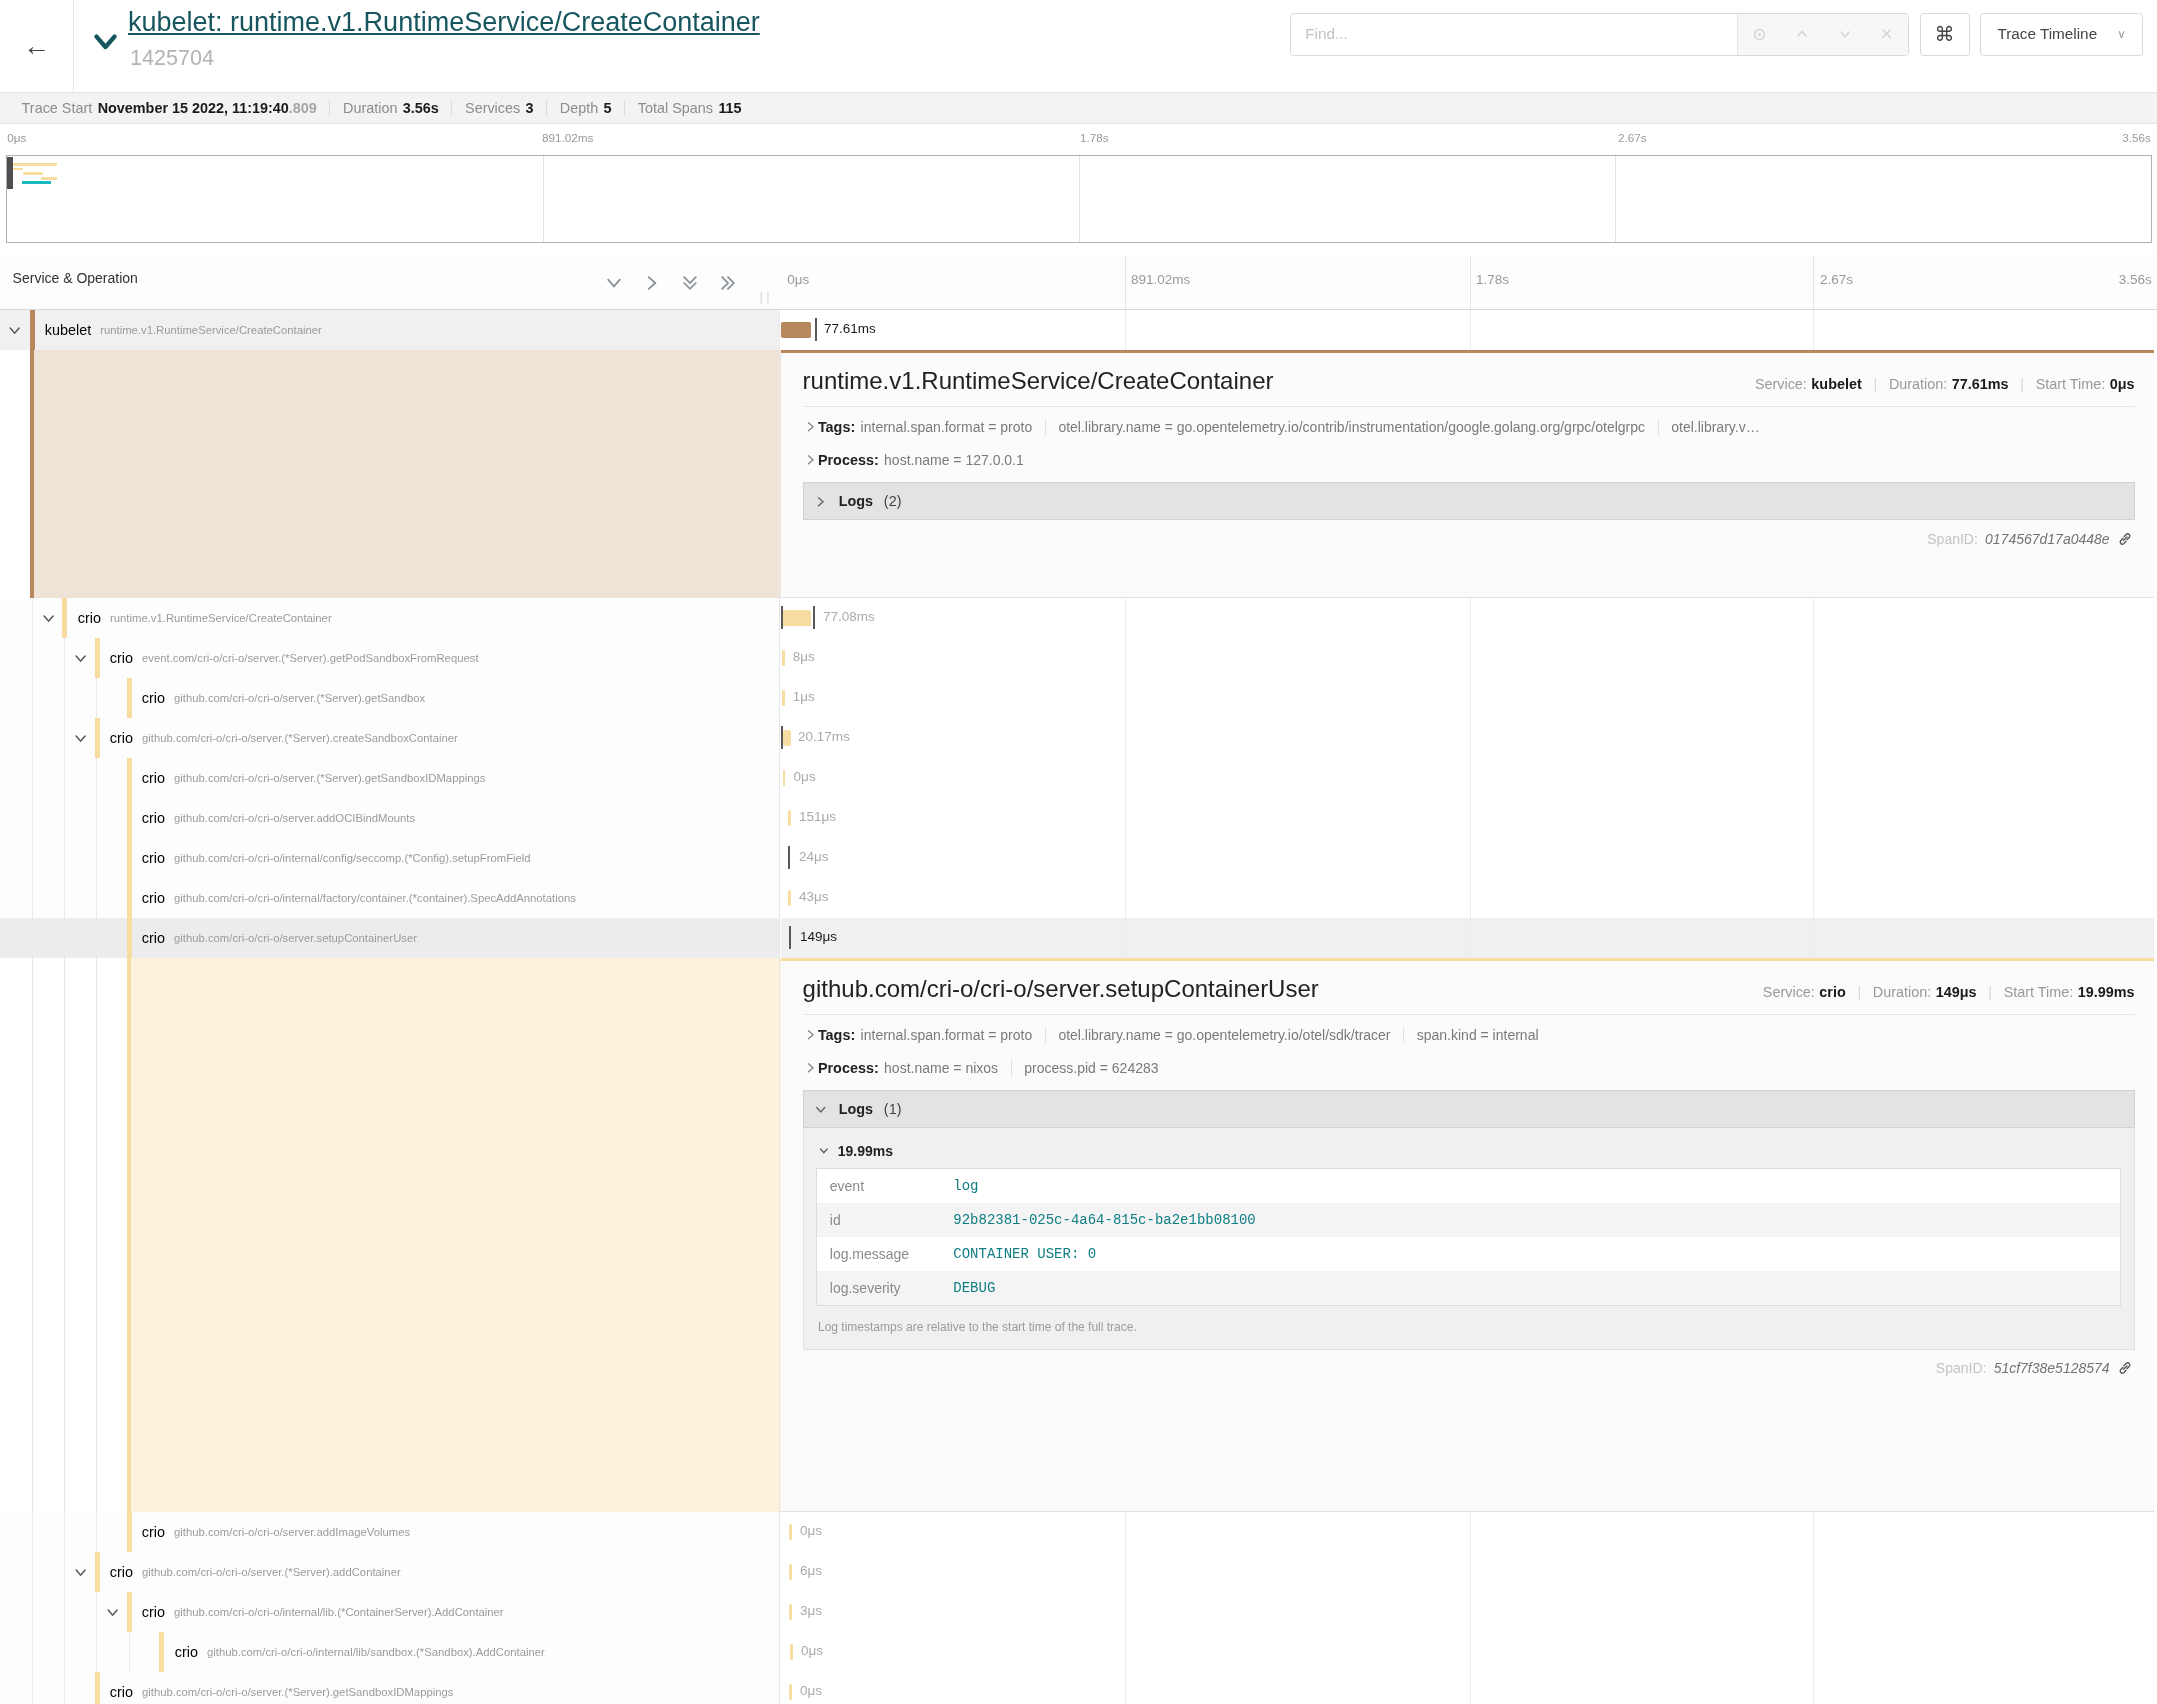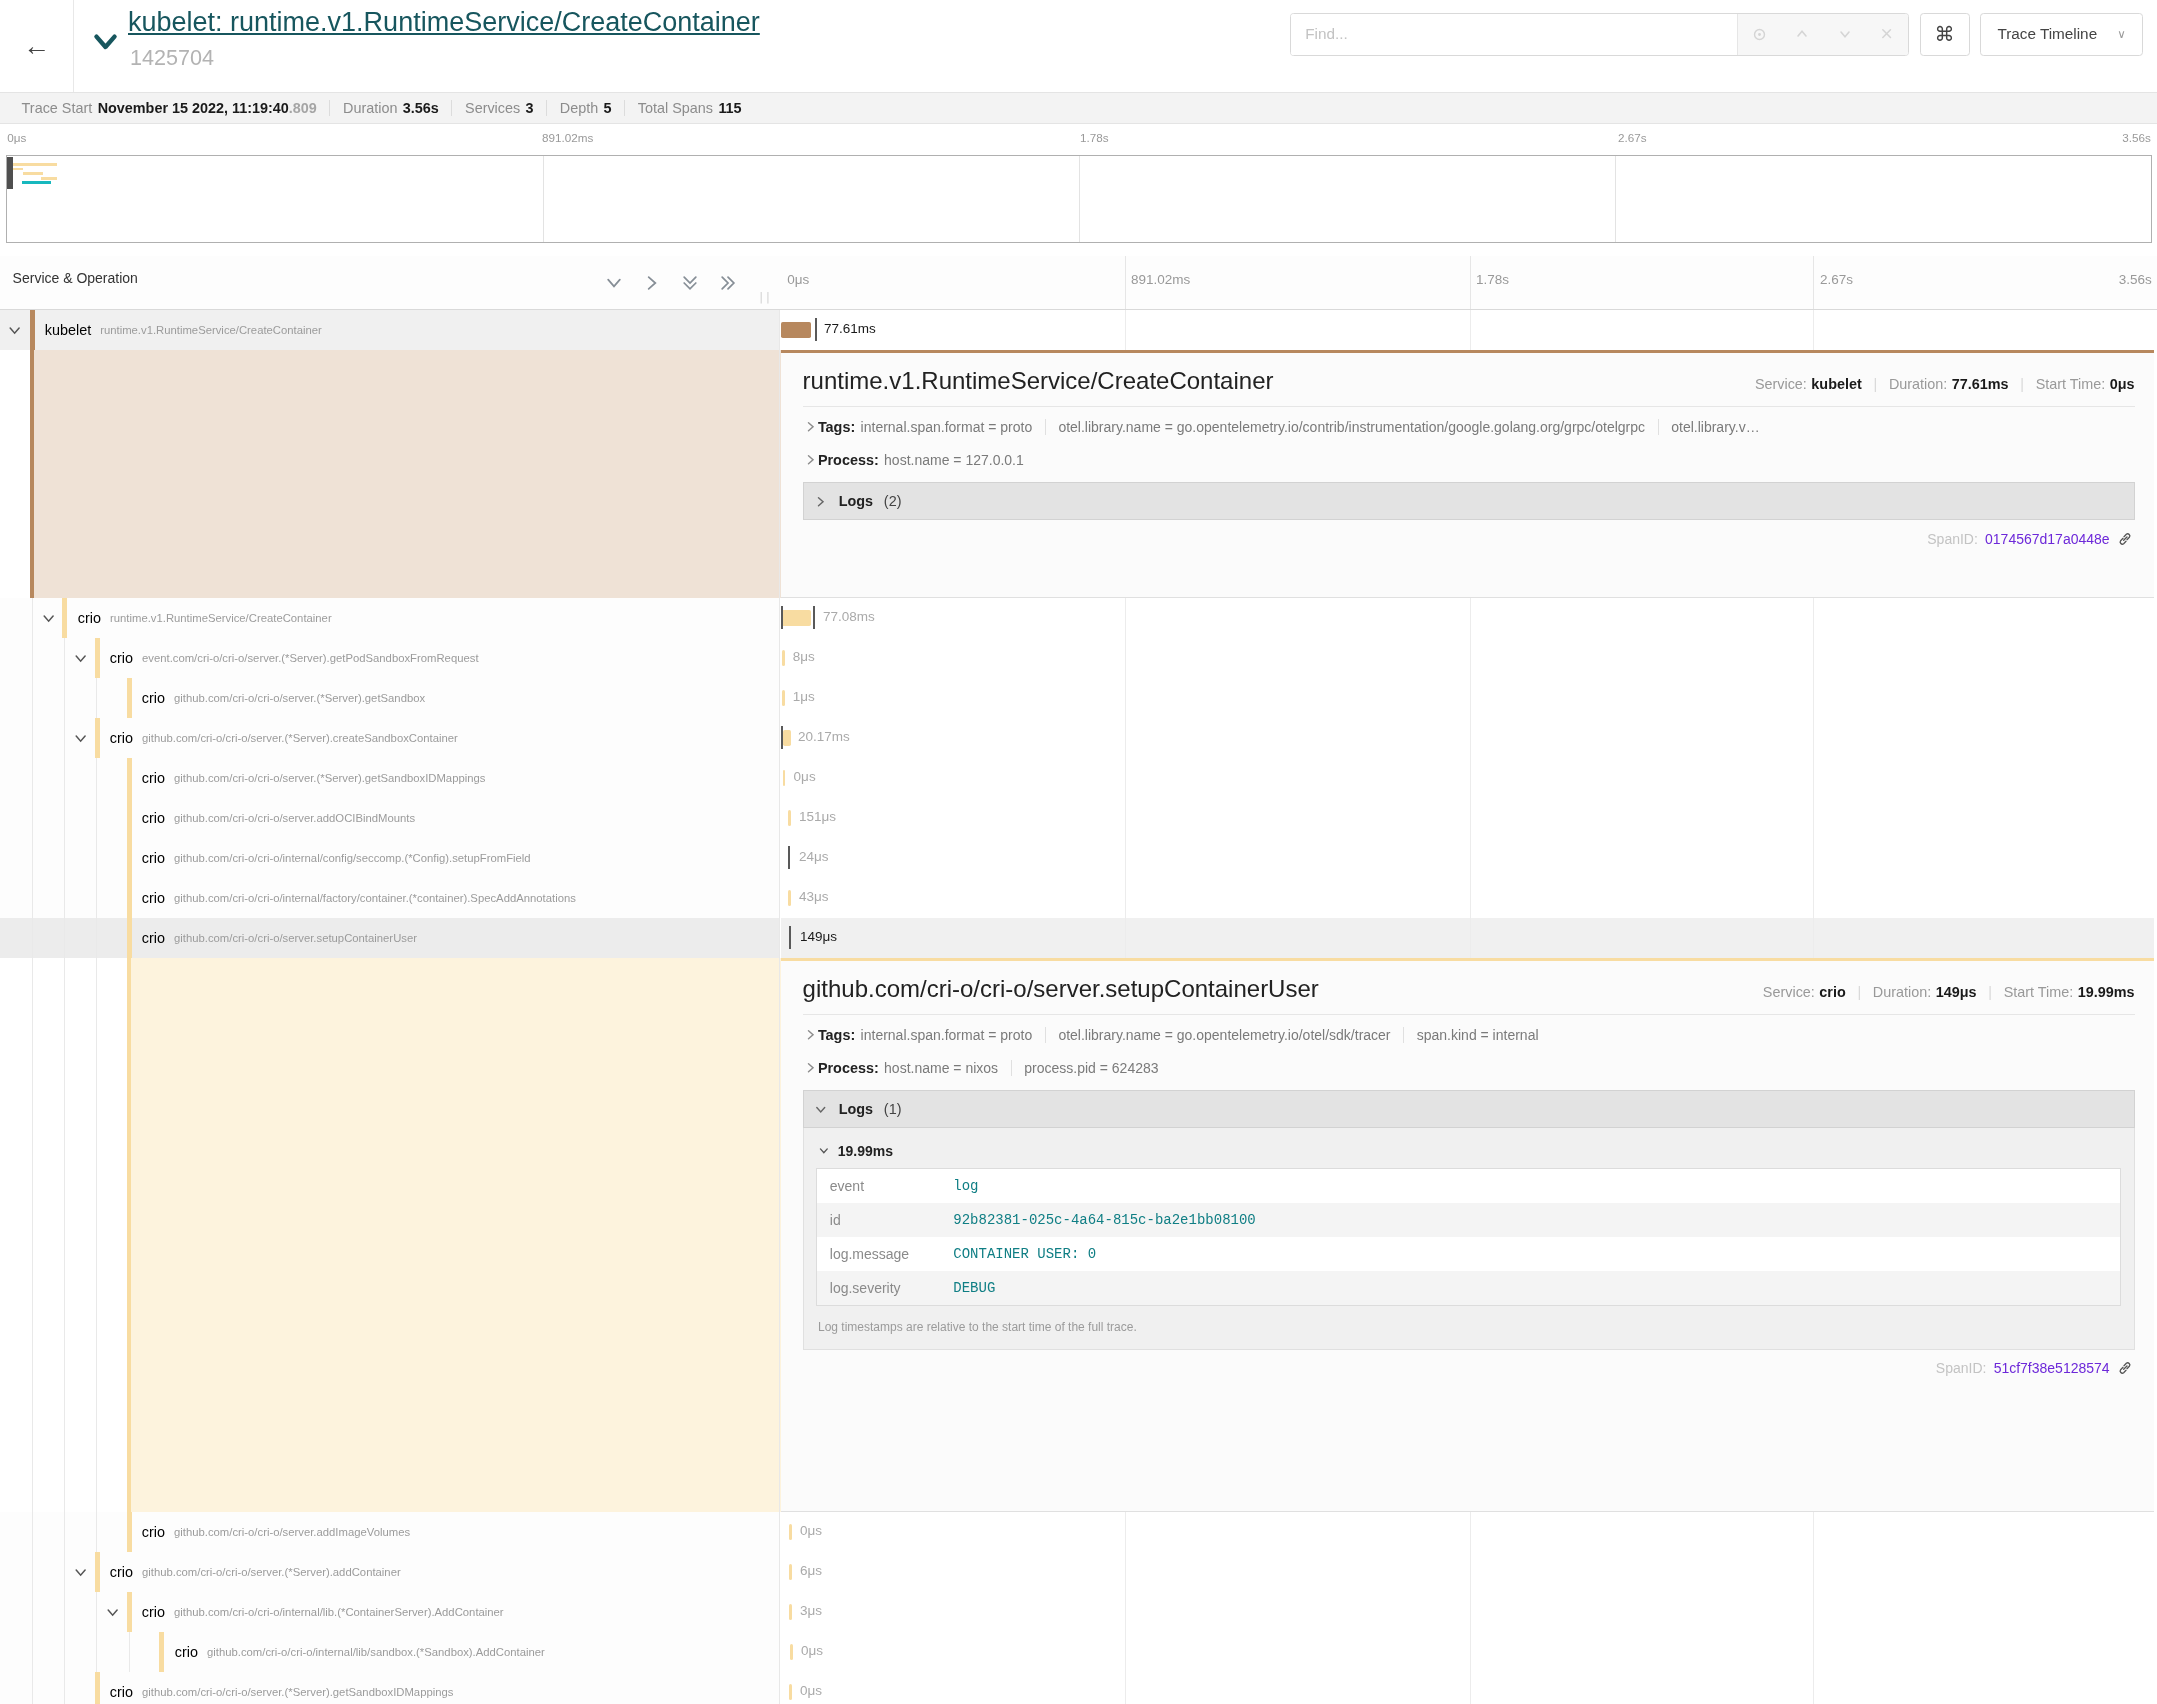--- a/index.html
+++ b/index.html
@@ -88,21 +88,21 @@
   .acc-label { font-weight:700; color:#222; }
   .acc-items { display:flex; align-items:center; color:#7a7a7a; font-size:14px; }
   .acc-item { padding:0 12.6px; border-right:0.9px solid #e0e0e0; white-space:nowrap; }
   .acc-item:first-child { padding-left:5.4px; }
   .acc-item:last-child { border-right:none; }
   .logs-bar { margin-top:9px; background:#e3e3e3; border:0.9px solid #d2d2d2; height:38px; display:flex; align-items:center; gap:10.8px; padding-left:10.8px; font-size:14.4px; cursor:pointer; }
   .logs-bar .acc-label { font-weight:700; }
   .logs-count { color:#444; }
   .spanid-row { display:flex; justify-content:flex-end; align-items:center; gap:7.2px; padding:10.8px 1.8px 3.6px 0; font-size:14px; }
   .spanid-label { color:#c3c3c3; }
-  .spanid-val { color:#6d28d9; }
+  .spanid-val { color:#737373;font-style:italic; }
   .log-region { background:#f0f0f0; border:0.9px solid #e0e0e0; border-top:none; padding:9px 12.6px 14.4px 12.6px; }
   .log-time { display:flex; align-items:center; gap:8px; font-size:14px; font-weight:700; color:#222; padding:5.4px 0 9px 1.8px; cursor:pointer; }
   .kv-table { width:100%; border:0.9px solid #dcdcdc; background:#fff; border-collapse:collapse; }
   .kv-table tr:nth-child(even) { background:#f4f4f4; }
   .kv-key { width:133px; color:#8a8a8a; font-size:14px; padding:9px 7.2px 9px 12.6px; vertical-align:top; }
   .kv-val { font-family:"Liberation Mono", monospace; font-size:14px; color:#0f7e84; padding:9px 7.2px 9px 3.6px; }
   .log-note { padding:14.4px 1.8px 0 1.8px; font-size:12px; color:#9b9b9b; }
   .muted-chev { color:#8c8c8c; display:flex; }
 </style>
 </head>

